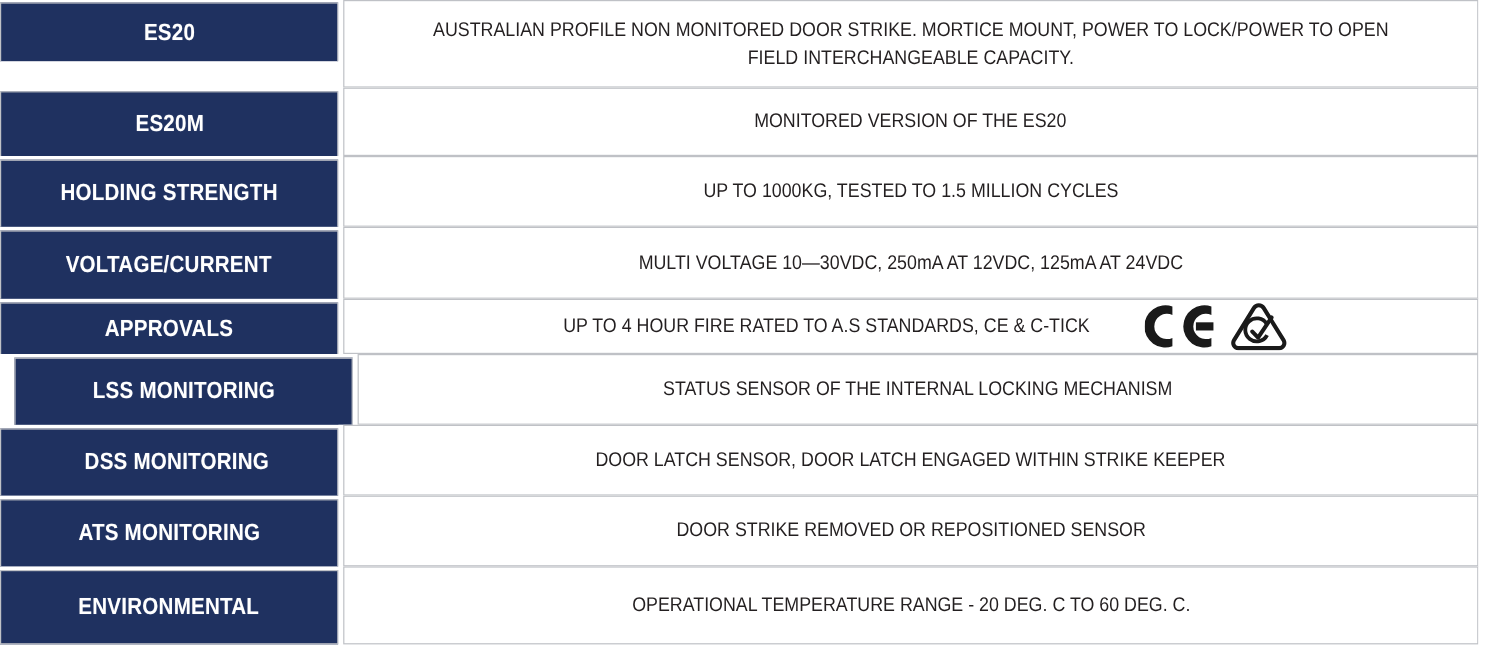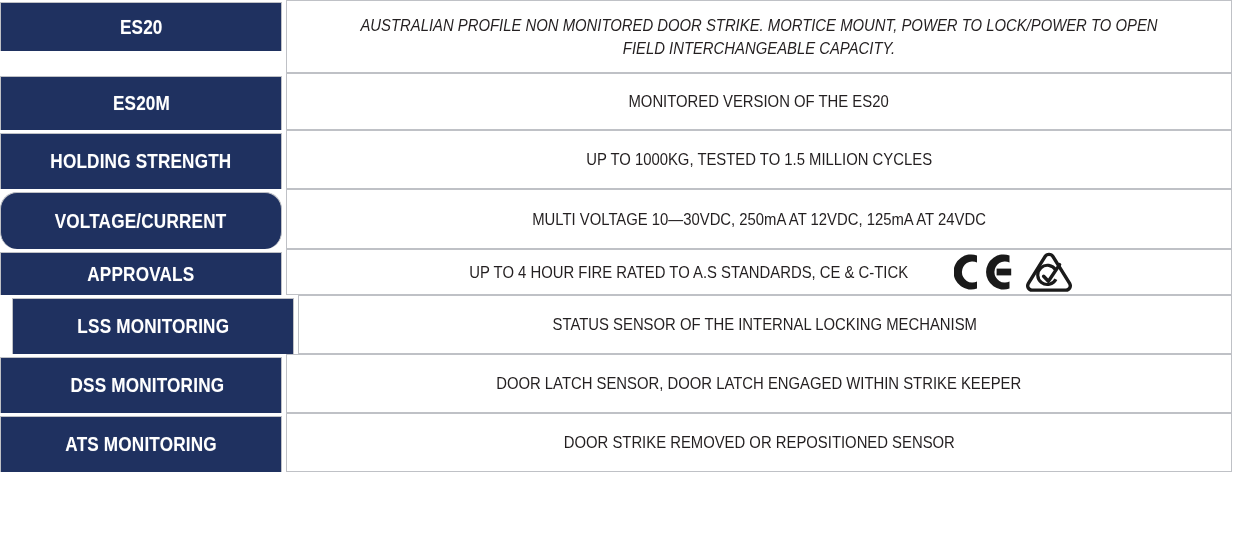--- a/index.html
+++ b/index.html
@@ -85,21 +85,21 @@
     color: #231f20;
     font-size: 16.5px;
     line-height: 1.35;
     transform: scaleX(0.90);
     transform-origin: center;
   }
 
   
   .row-0 { height: 73px; }
   .row-0 .label-cell { border-top-width: 1px; margin-top: 2px; height: 49px; }
-  .row-0 .desc-cell  { border-top-width: 1px; font-style: italic; }
+  .row-0 .desc-cell  { border-top-width: 1px; }
 
   .row-1 { height: 57px; }
   .row-2 { height: 59px; }
   .row-3 { height: 60px; }
   .row-4 { height: 46px; }
   .row-5 { height: 59px; margin-left: 12px; }
   .row-6 { height: 59px; }
   .row-7 { height: 59px; }
   .row-8 { height: 69px; }
 
@@ -180,21 +180,21 @@
     <div class="col-gap"></div>
     <div class="desc-cell" style="border-color: rgb(191, 193, 198);">
       <div class="desc-inner">
         <span class="desc-text" style="color: rgb(35, 31, 32);">UP TO 1000KG, TESTED TO 1.5 MILLION CYCLES</span>
       </div>
     </div>
     <div class="edge-pad"></div>
   </div>
 
   <div class="spec-row row-3">
-    <div class="label-cell" style="background: rgb(31, 49, 96); border-color: rgb(191, 193, 198); border-radius: 17px;">
+    <div class="label-cell" style="background: rgb(31, 49, 96); border-color: rgb(191, 193, 198);">
       <span class="label-text" style="color: rgb(255, 255, 255);">VOLTAGE/CURRENT</span>
     </div>
     <div class="col-gap"></div>
     <div class="desc-cell" style="border-color: rgb(191, 193, 198);">
       <div class="desc-inner">
         <span class="desc-text" style="color: rgb(35, 31, 32);">MULTI VOLTAGE 10—30VDC, 250mA AT 12VDC, 125mA AT 24VDC</span>
       </div>
     </div>
     <div class="edge-pad"></div>
   </div>
@@ -278,14 +278,26 @@
     </div>
     <div class="col-gap"></div>
     <div class="desc-cell" style="border-color: rgb(191, 193, 198);">
       <div class="desc-inner">
         <span class="desc-text" style="color: rgb(35, 31, 32);">DOOR STRIKE REMOVED OR REPOSITIONED SENSOR</span>
       </div>
     </div>
     <div class="edge-pad"></div>
   </div>
 
+  <div class="spec-row row-8">
+    <div class="label-cell" style="background: rgb(31, 49, 96); border-color: rgb(191, 193, 198);">
+      <span class="label-text" style="color: rgb(255, 255, 255);">ENVIRONMENTAL</span>
+    </div>
+    <div class="col-gap"></div>
+    <div class="desc-cell" style="border-color: rgb(191, 193, 198);">
+      <div class="desc-inner">
+        <span class="desc-text" style="color: rgb(35, 31, 32);">OPERATIONAL TEMPERATURE RANGE - 20 DEG. C TO 60 DEG. C.</span>
+      </div>
+    </div>
+    <div class="edge-pad"></div>
+  </div>
 
 </div>
 
 </body></html>

